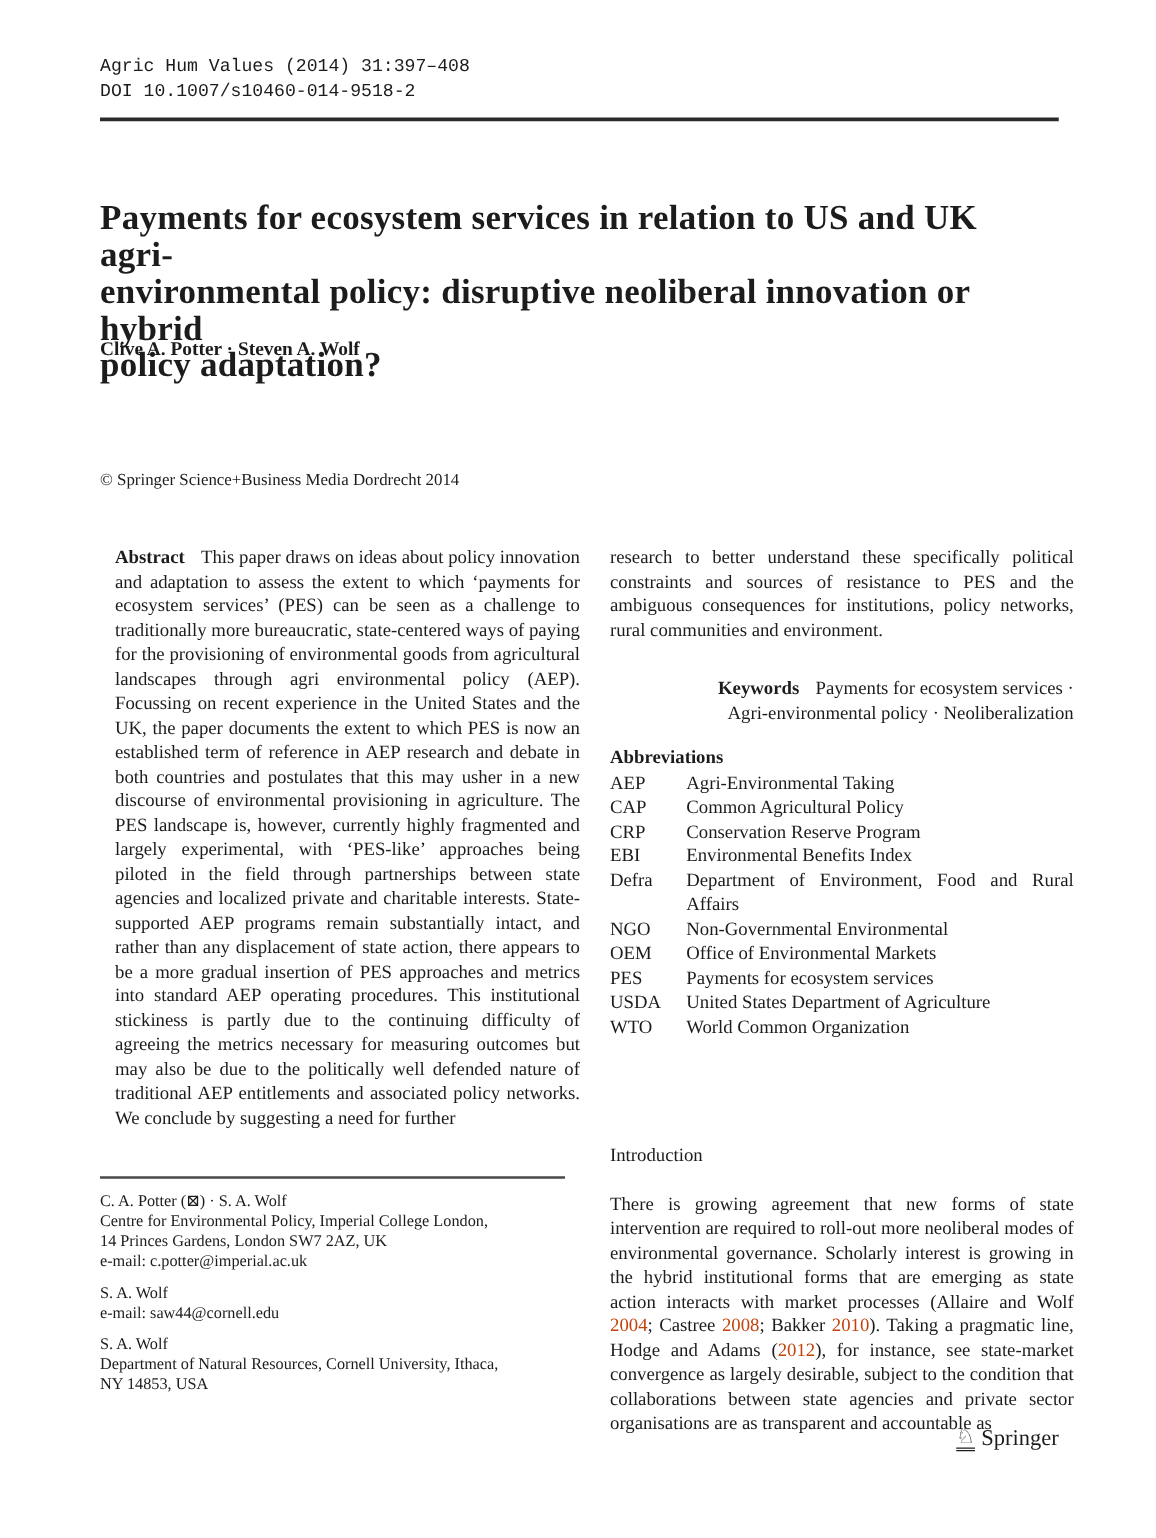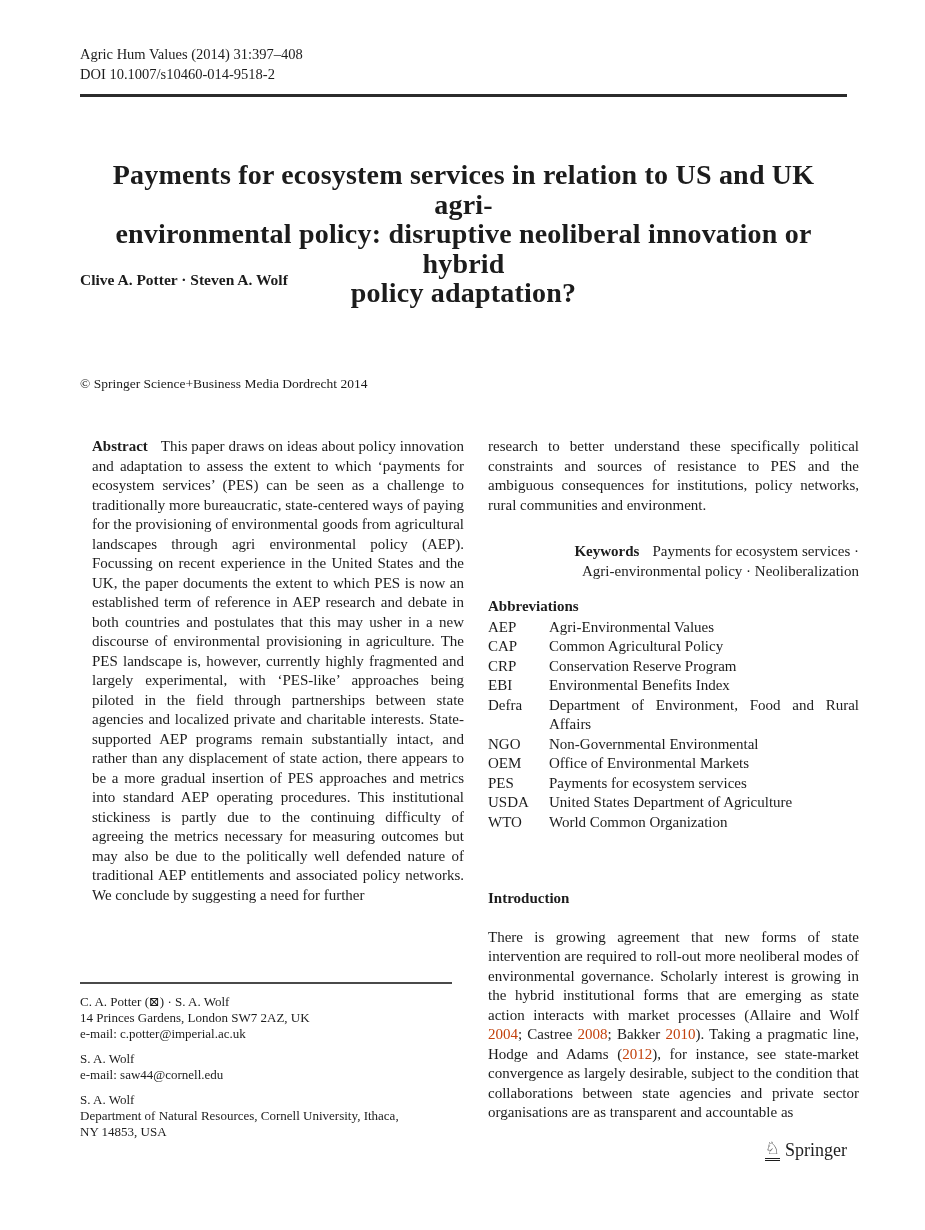--- a/index.html
+++ b/index.html
@@ -11,37 +11,37 @@
     font-family: "Liberation Serif", "DejaVu Serif", serif;
     color: #1c1c1c;
     overflow: hidden;
   }
   
   .journal-header {
     position: absolute;
     left: 80px; top: 44px;
     font-size: 14.5px;
     line-height: 20px;
+    font-family: Liberation Mono, monospace;
   }
   .header-rule {
     position: absolute;
     left: 80px; top: 94px;
     width: 767px; height: 3px;
     background: #2b2b2b;
   }
   
   .article-title {
     position: absolute;
     left: 80px; top: 160px;
     width: 767px;
     font-size: 28px;
     font-weight: bold;
     line-height: 29.5px;
     letter-spacing: 0.2px;
-    text-align: center;
   }
   .authors-line {
     position: absolute;
     left: 80px; top: 271px;
     font-size: 15.5px;
     font-weight: bold;
   }
   .dates-block {
     position: absolute;
     left: 80px; top: 375px;
@@ -78,30 +78,30 @@
     line-height: 19.5px;
   }
   .abbrev-grid {
     display: grid;
     grid-template-columns: 61px 1fr;
     font-size: 15px;
     line-height: 19.5px;
   }
   .abbrev-grid .def { text-align: justify; }
   .section-heading {
-    margin: 57px 0 19px 0;
-    font-size: 15px;
-    font-weight: bold;
+    margin: 84px 0 19px 0;
+    font-size: 15px;
+    font-weight: normal;
     line-height: 19.5px;
   }
   .cite-link { color: #c2410c; }
   
   .author-footnote {
     position: absolute;
-    left: 80px; top: 982px;
+    left: 80px; top: 941px;
     width: 372px;
     font-size: 13px;
     line-height: 16px;
   }
   .footnote-rule {
     width: 372px; height: 2px;
     background: #4a4a4a;
     margin-bottom: 10px;
   }
   .fn-group { margin-bottom: 9px; }
@@ -156,21 +156,21 @@
       <p class="body-par">research to better understand these specifically political constraints and sources of resistance to PES and the ambiguous consequences for institutions, policy networks, rural communities and environment.</p>
 
       <div class="keywords-block">
         <div><span class="runin-label">Keywords</span><span>Payments for ecosystem services ·</span></div>
         <div>Agri-environmental policy · Neoliberalization</div>
       </div>
 
       <div class="abbrev-heading">Abbreviations</div>
       <div class="abbrev-grid">
         <div class="term">AEP</div>
-        <div class="def">Agri-Environmental Values</div>
+        <div class="def">Agri-Environmental Taking</div>
         <div class="term">CAP</div>
         <div class="def">Common Agricultural Policy</div>
         <div class="term">CRP</div>
         <div class="def">Conservation Reserve Program</div>
         <div class="term">EBI</div>
         <div class="def">Environmental Benefits Index</div>
         <div class="term">Defra</div>
         <div class="def">Department of Environment, Food and Rural Affairs</div>
         <div class="term">NGO</div>
         <div class="def">Non-Governmental Environmental</div>
@@ -186,20 +186,21 @@
 
       <div class="section-heading">Introduction</div>
       <p class="body-par"><span>There is growing agreement that new forms of state intervention are required to roll-out more neoliberal modes of environmental governance. Scholarly interest is growing in the hybrid institutional forms that are emerging as state action interacts with market processes (Allaire and Wolf </span><span class="cite-link">2004</span><span>; Castree </span><span class="cite-link">2008</span><span>; Bakker </span><span class="cite-link">2010</span><span>). Taking a pragmatic line, Hodge and Adams (</span><span class="cite-link">2012</span><span>), for instance, see state-market convergence as largely desirable, subject to the condition that collaborations between state agencies and private sector organisations are as transparent and accountable as</span></p>
     </div>
   </div>
 
   <div class="author-footnote">
     <div class="footnote-rule"></div>
     <div class="fn-group">
       <div>C. A. Potter (⊠) · S. A. Wolf</div>
+      <div>Centre for Environmental Policy, Imperial College London,</div>
       <div>14 Princes Gardens, London SW7 2AZ, UK</div>
       <div>e-mail: c.potter@imperial.ac.uk</div>
     </div>
     <div class="fn-group">
       <div>S. A. Wolf</div>
       <div>e-mail: saw44@cornell.edu</div>
     </div>
     <div class="fn-group">
       <div>S. A. Wolf</div>
       <div>Department of Natural Resources, Cornell University, Ithaca,</div>

